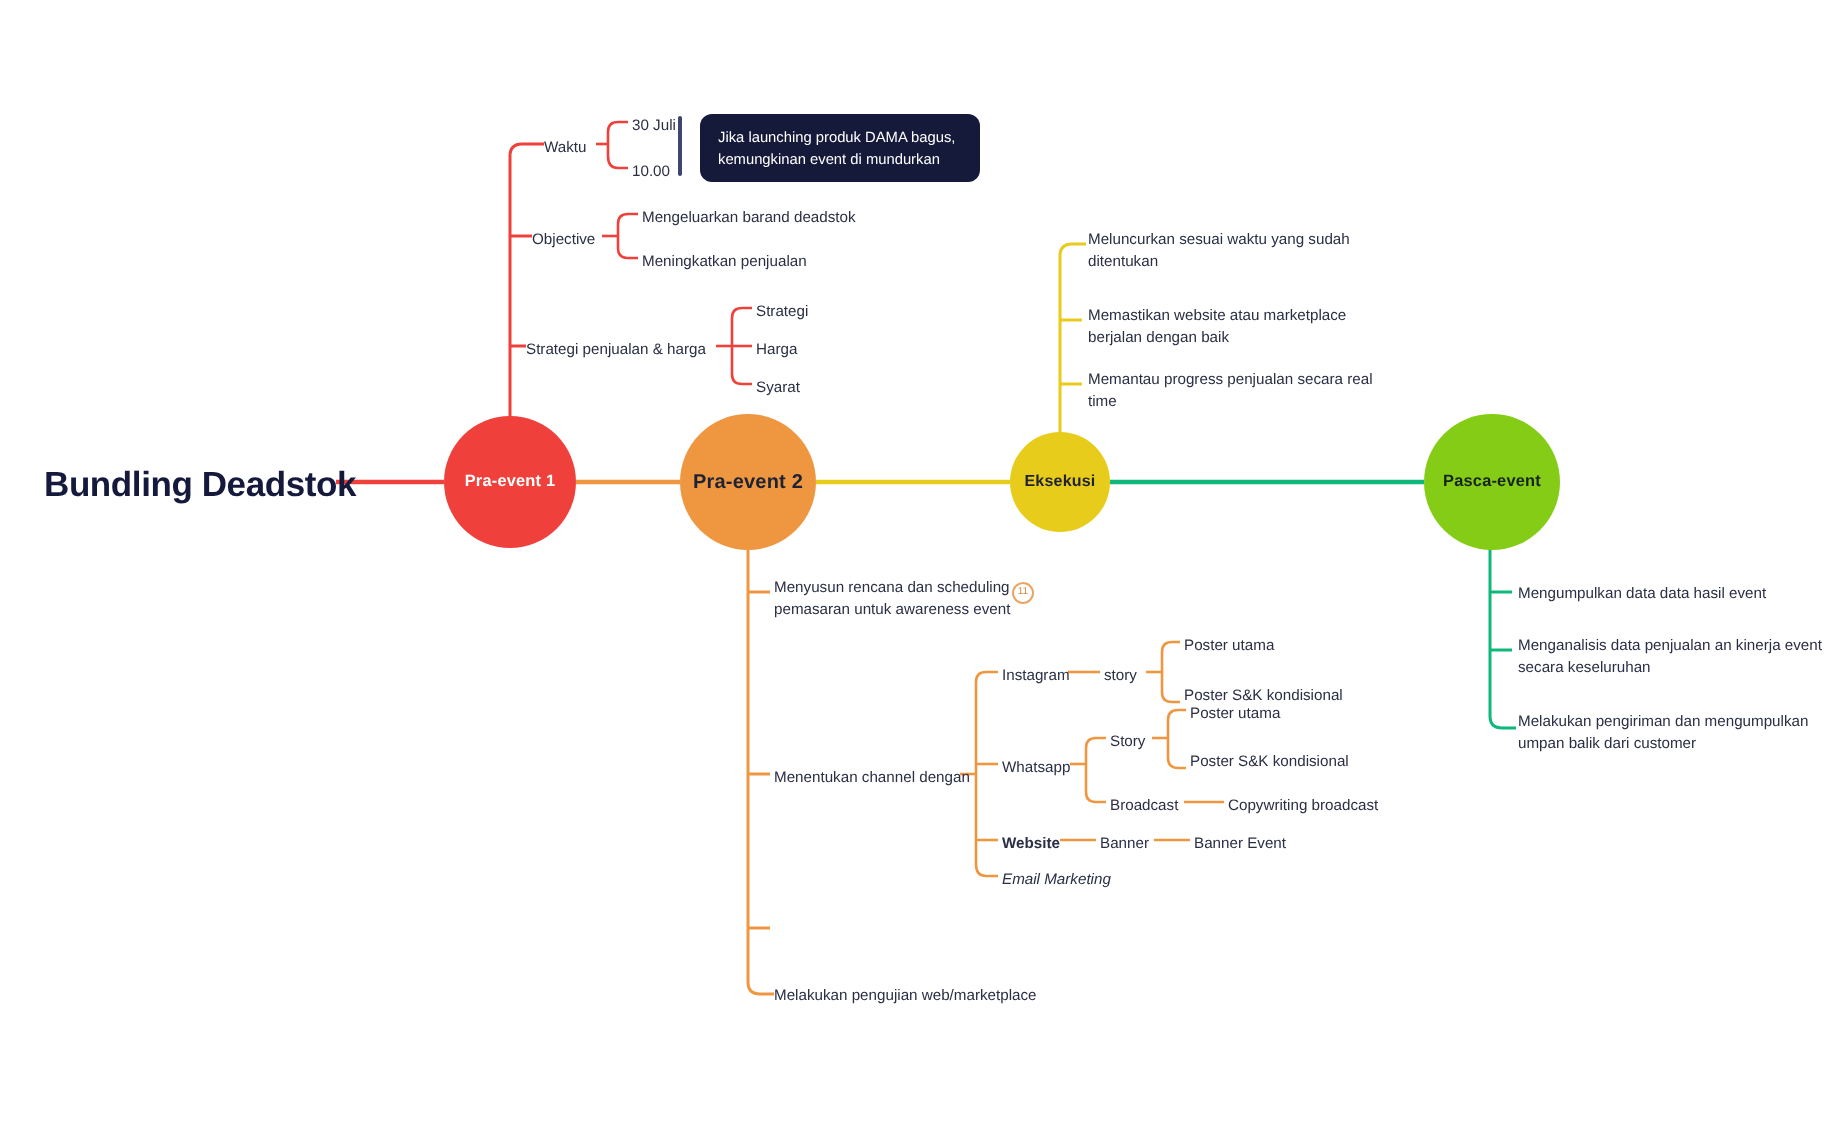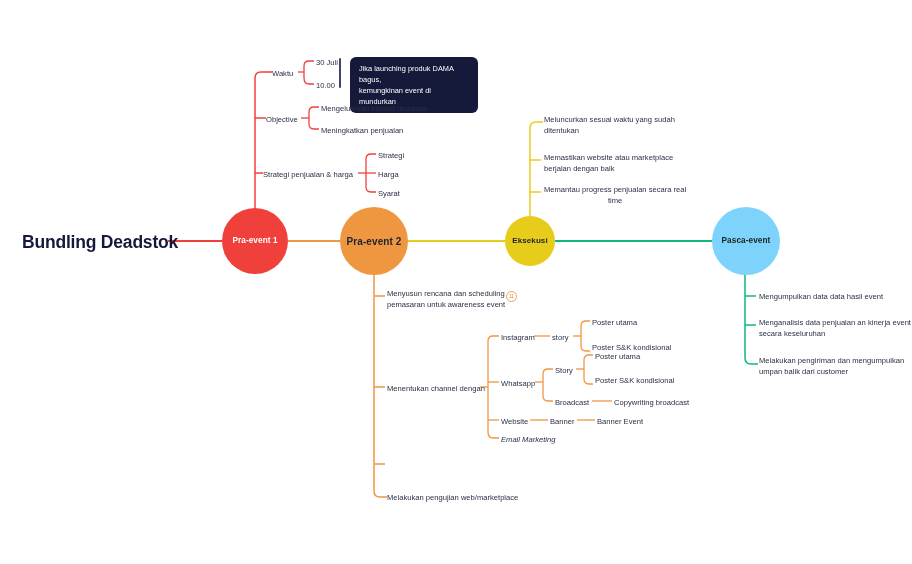--- a/index.html
+++ b/index.html
@@ -152,30 +152,30 @@
   </div>
 
   <div class="node" style="left:340px;top:207px;width:68px;height:68px;background:#EF9740;color:#1e2233;font-size:10px;">
     <span>Pra-event 2</span>
   </div>
 
   <div class="node" style="left:505px;top:216px;width:50px;height:50px;background:#E8CC1C;color:#1e2233;font-size:8px;">
     <span>Eksekusi</span>
   </div>
 
-  <div class="node" style="left:712px;top:207px;width:68px;height:68px;background:#7dd3fc;color:#16241f;font-size:8.2px;">
+  <div class="node" style="left:712px;top:207px;width:68px;height:68px;background:#84cc16;color:#16241f;font-size:8.2px;">
     <span>Pasca-event</span>
   </div>
 
   <div class="lbl" style="left:272px;top:68px;">Waktu</div>
   <div class="lbl" style="left:316px;top:57px;">30 Juli</div>
   <div class="lbl" style="left:316px;top:80px;">10.00</div>
 
   <div class="note-bar" style="left:339px;top:58px;height:30px;"></div>
-  <div class="note" style="left:350px;top:57px;width:128px;">Jika launching produk DAMA bagus,
+  <div class="note" style="left:350px;top:57px;width:140px;">Jika launching produk DAMA bagus,
 kemungkinan event di mundurkan</div>
 
   <div class="lbl" style="left:266px;top:114px;">Objective</div>
   <div class="lbl" style="left:321px;top:103px;">Mengeluarkan barand deadstok</div>
   <div class="lbl" style="left:321px;top:125px;">Meningkatkan penjualan</div>
 
   <div class="lbl" style="left:263px;top:169px;">Strategi penjualan &amp; harga</div>
   <div class="lbl" style="left:378px;top:150px;">Strategi</div>
   <div class="lbl" style="left:378px;top:169px;">Harga</div>
   <div class="lbl" style="left:378px;top:188px;">Syarat</div>
@@ -191,33 +191,33 @@
   <div class="lbl" style="left:592px;top:317px;">Poster utama</div>
   <div class="lbl" style="left:592px;top:342px;">Poster S&amp;K kondisional</div>
 
   <div class="lbl" style="left:501px;top:378px;">Whatsapp</div>
   <div class="lbl" style="left:555px;top:365px;">Story</div>
   <div class="lbl" style="left:595px;top:351px;">Poster utama</div>
   <div class="lbl" style="left:595px;top:375px;">Poster S&amp;K kondisional</div>
   <div class="lbl" style="left:555px;top:397px;">Broadcast</div>
   <div class="lbl" style="left:614px;top:397px;">Copywriting broadcast</div>
 
-  <div class="lbl" style="left:501px;top:416px;">Website</div>
+  <div class="lbl" style="left:501px;top:416px;font-weight:bold;">Website</div>
   <div class="lbl" style="left:550px;top:416px;">Banner</div>
   <div class="lbl" style="left:597px;top:416px;">Banner Event</div>
 
   <div class="lbl" style="left:501px;top:434px;font-style:italic;">Email Marketing</div>
 
   <div class="lbl" style="left:387px;top:492px;">Melakukan pengujian web/marketplace</div>
 
   <div class="lbl" style="left:544px;top:152px;">Memastikan website atau marketplace
 berjalan dengan baik</div>
   <div class="lbl" style="left:544px;top:114px;">Meluncurkan sesuai waktu yang sudah
 ditentukan</div>
-  <div class="lbl" style="left:544px;top:184px;text-align:center;">Memantau progress penjualan secara real
+  <div class="lbl" style="left:544px;top:184px;">Memantau progress penjualan secara real
 time</div>
 
   <div class="lbl" style="left:759px;top:291px;">Mengumpulkan data data hasil event</div>
   <div class="lbl" style="left:759px;top:317px;">Menganalisis data penjualan an kinerja event
 secara keseluruhan</div>
   <div class="lbl" style="left:759px;top:355px;">Melakukan pengiriman dan mengumpulkan
 umpan balik dari customer</div>
 
 </div>
 

